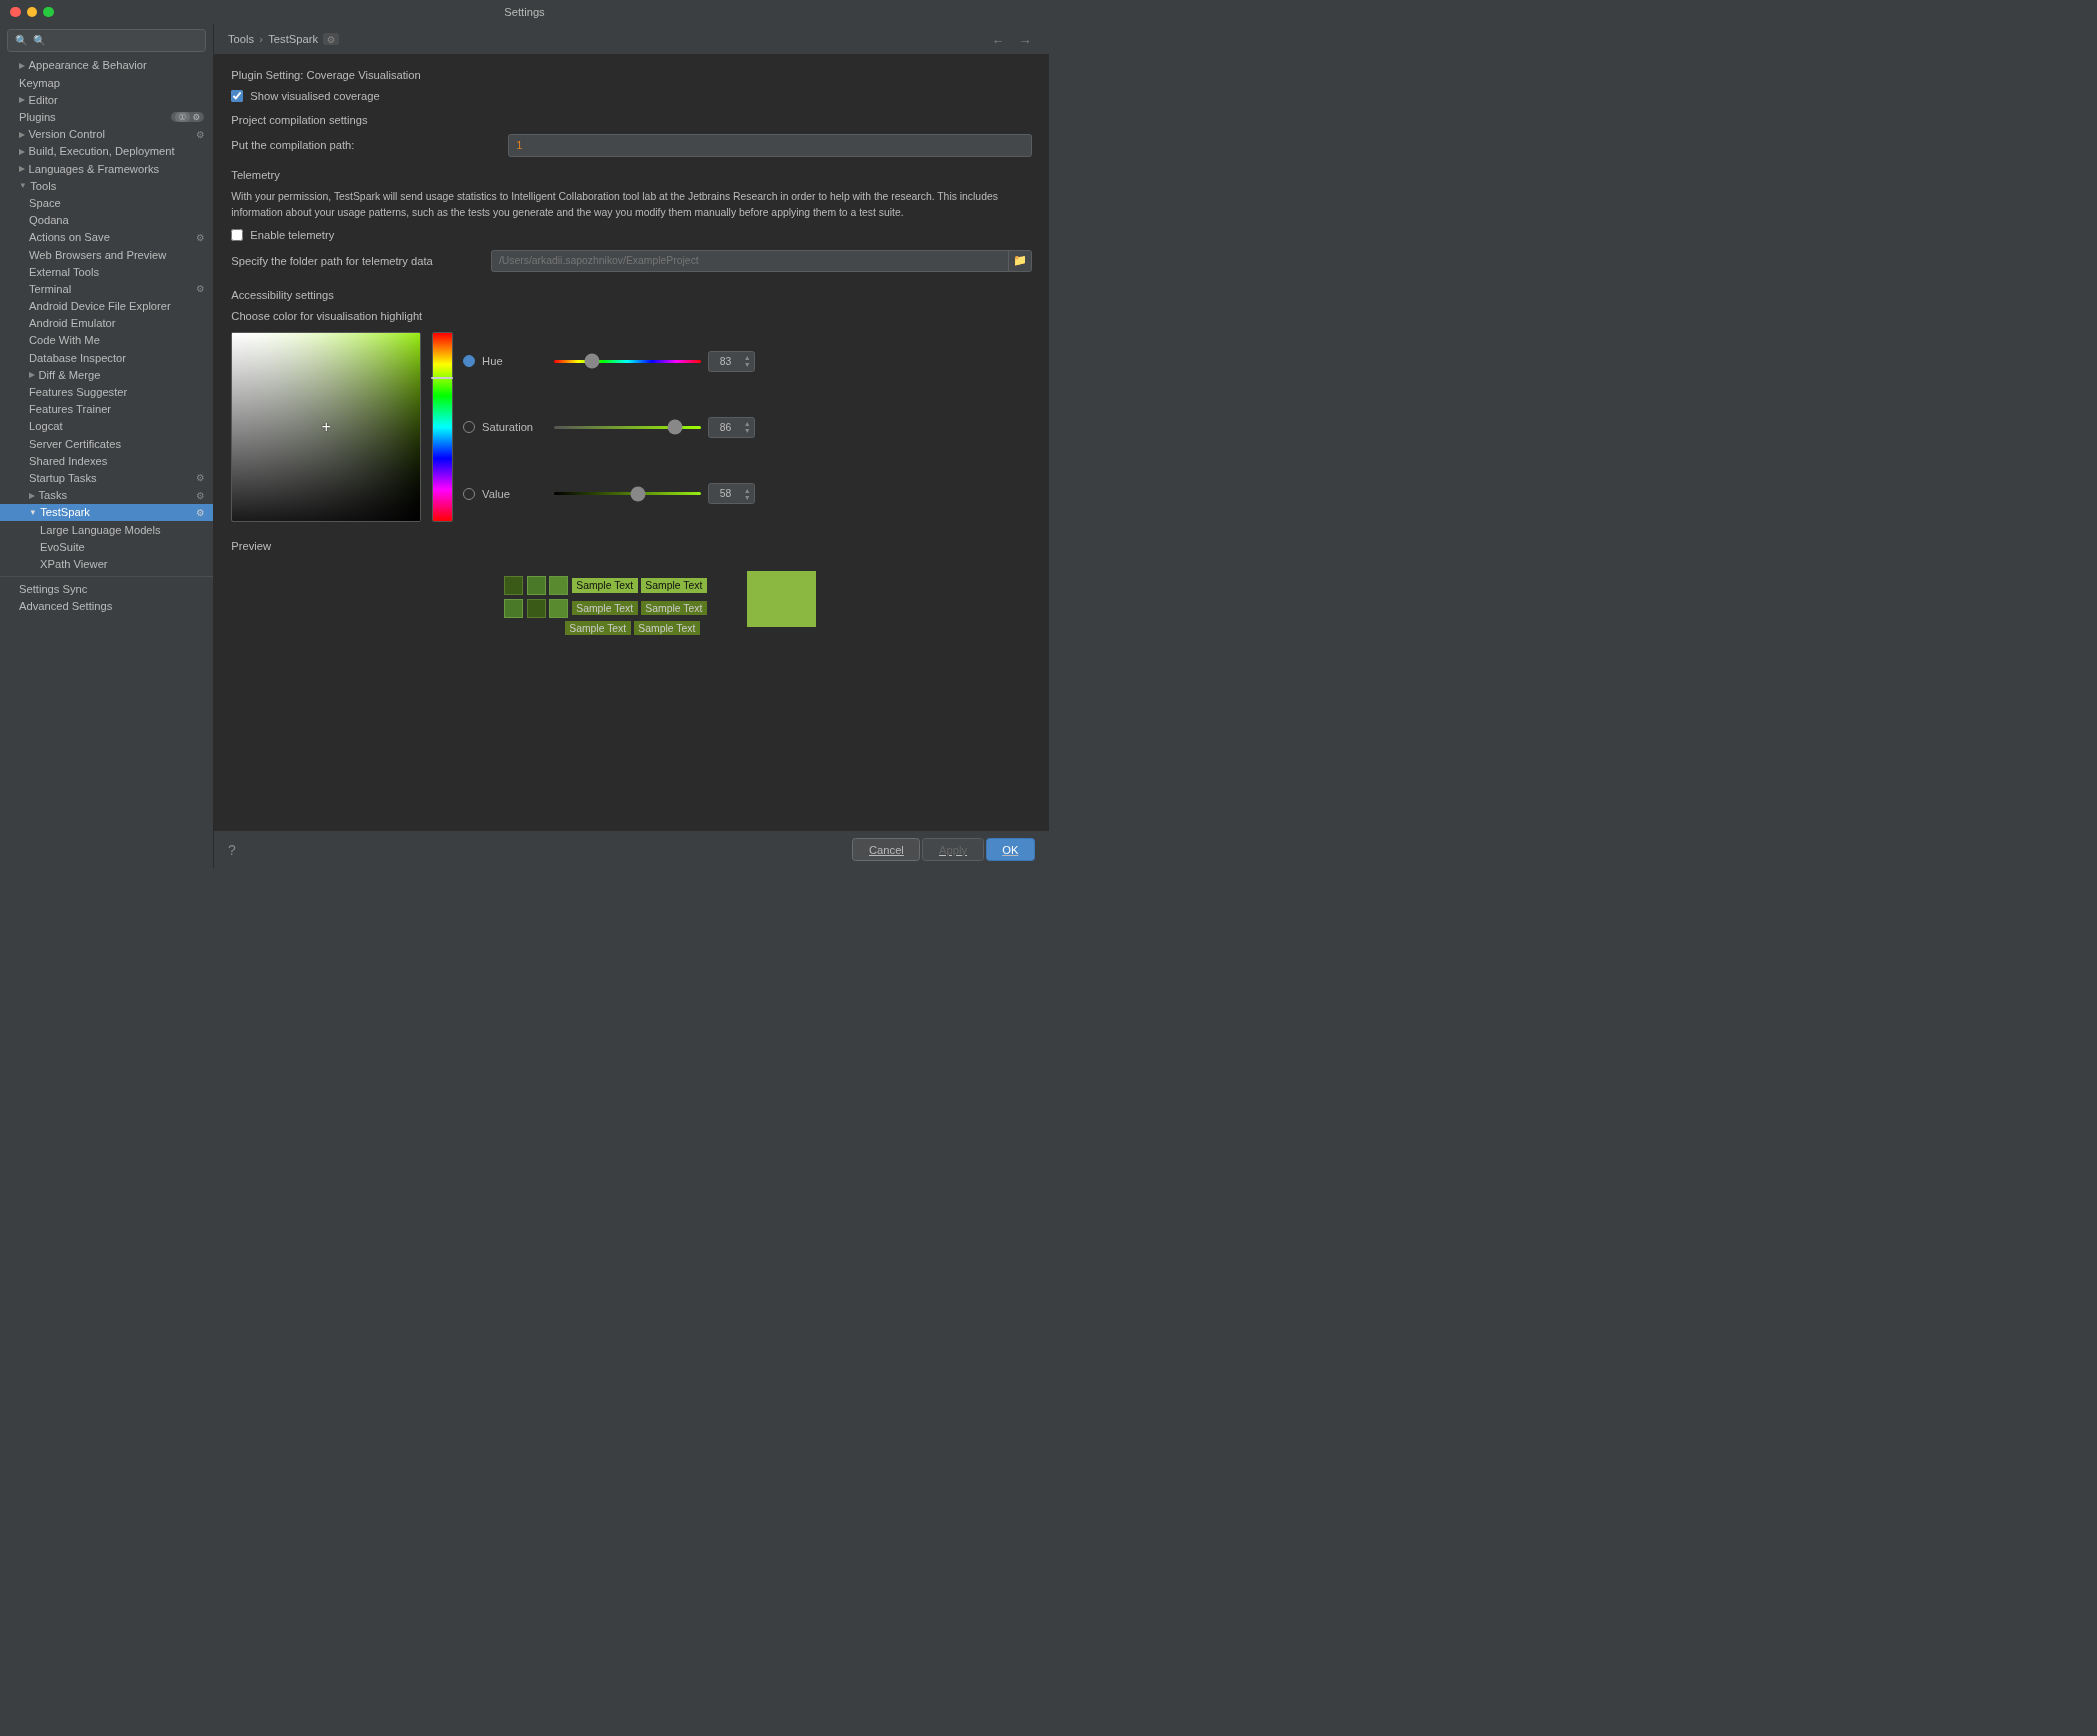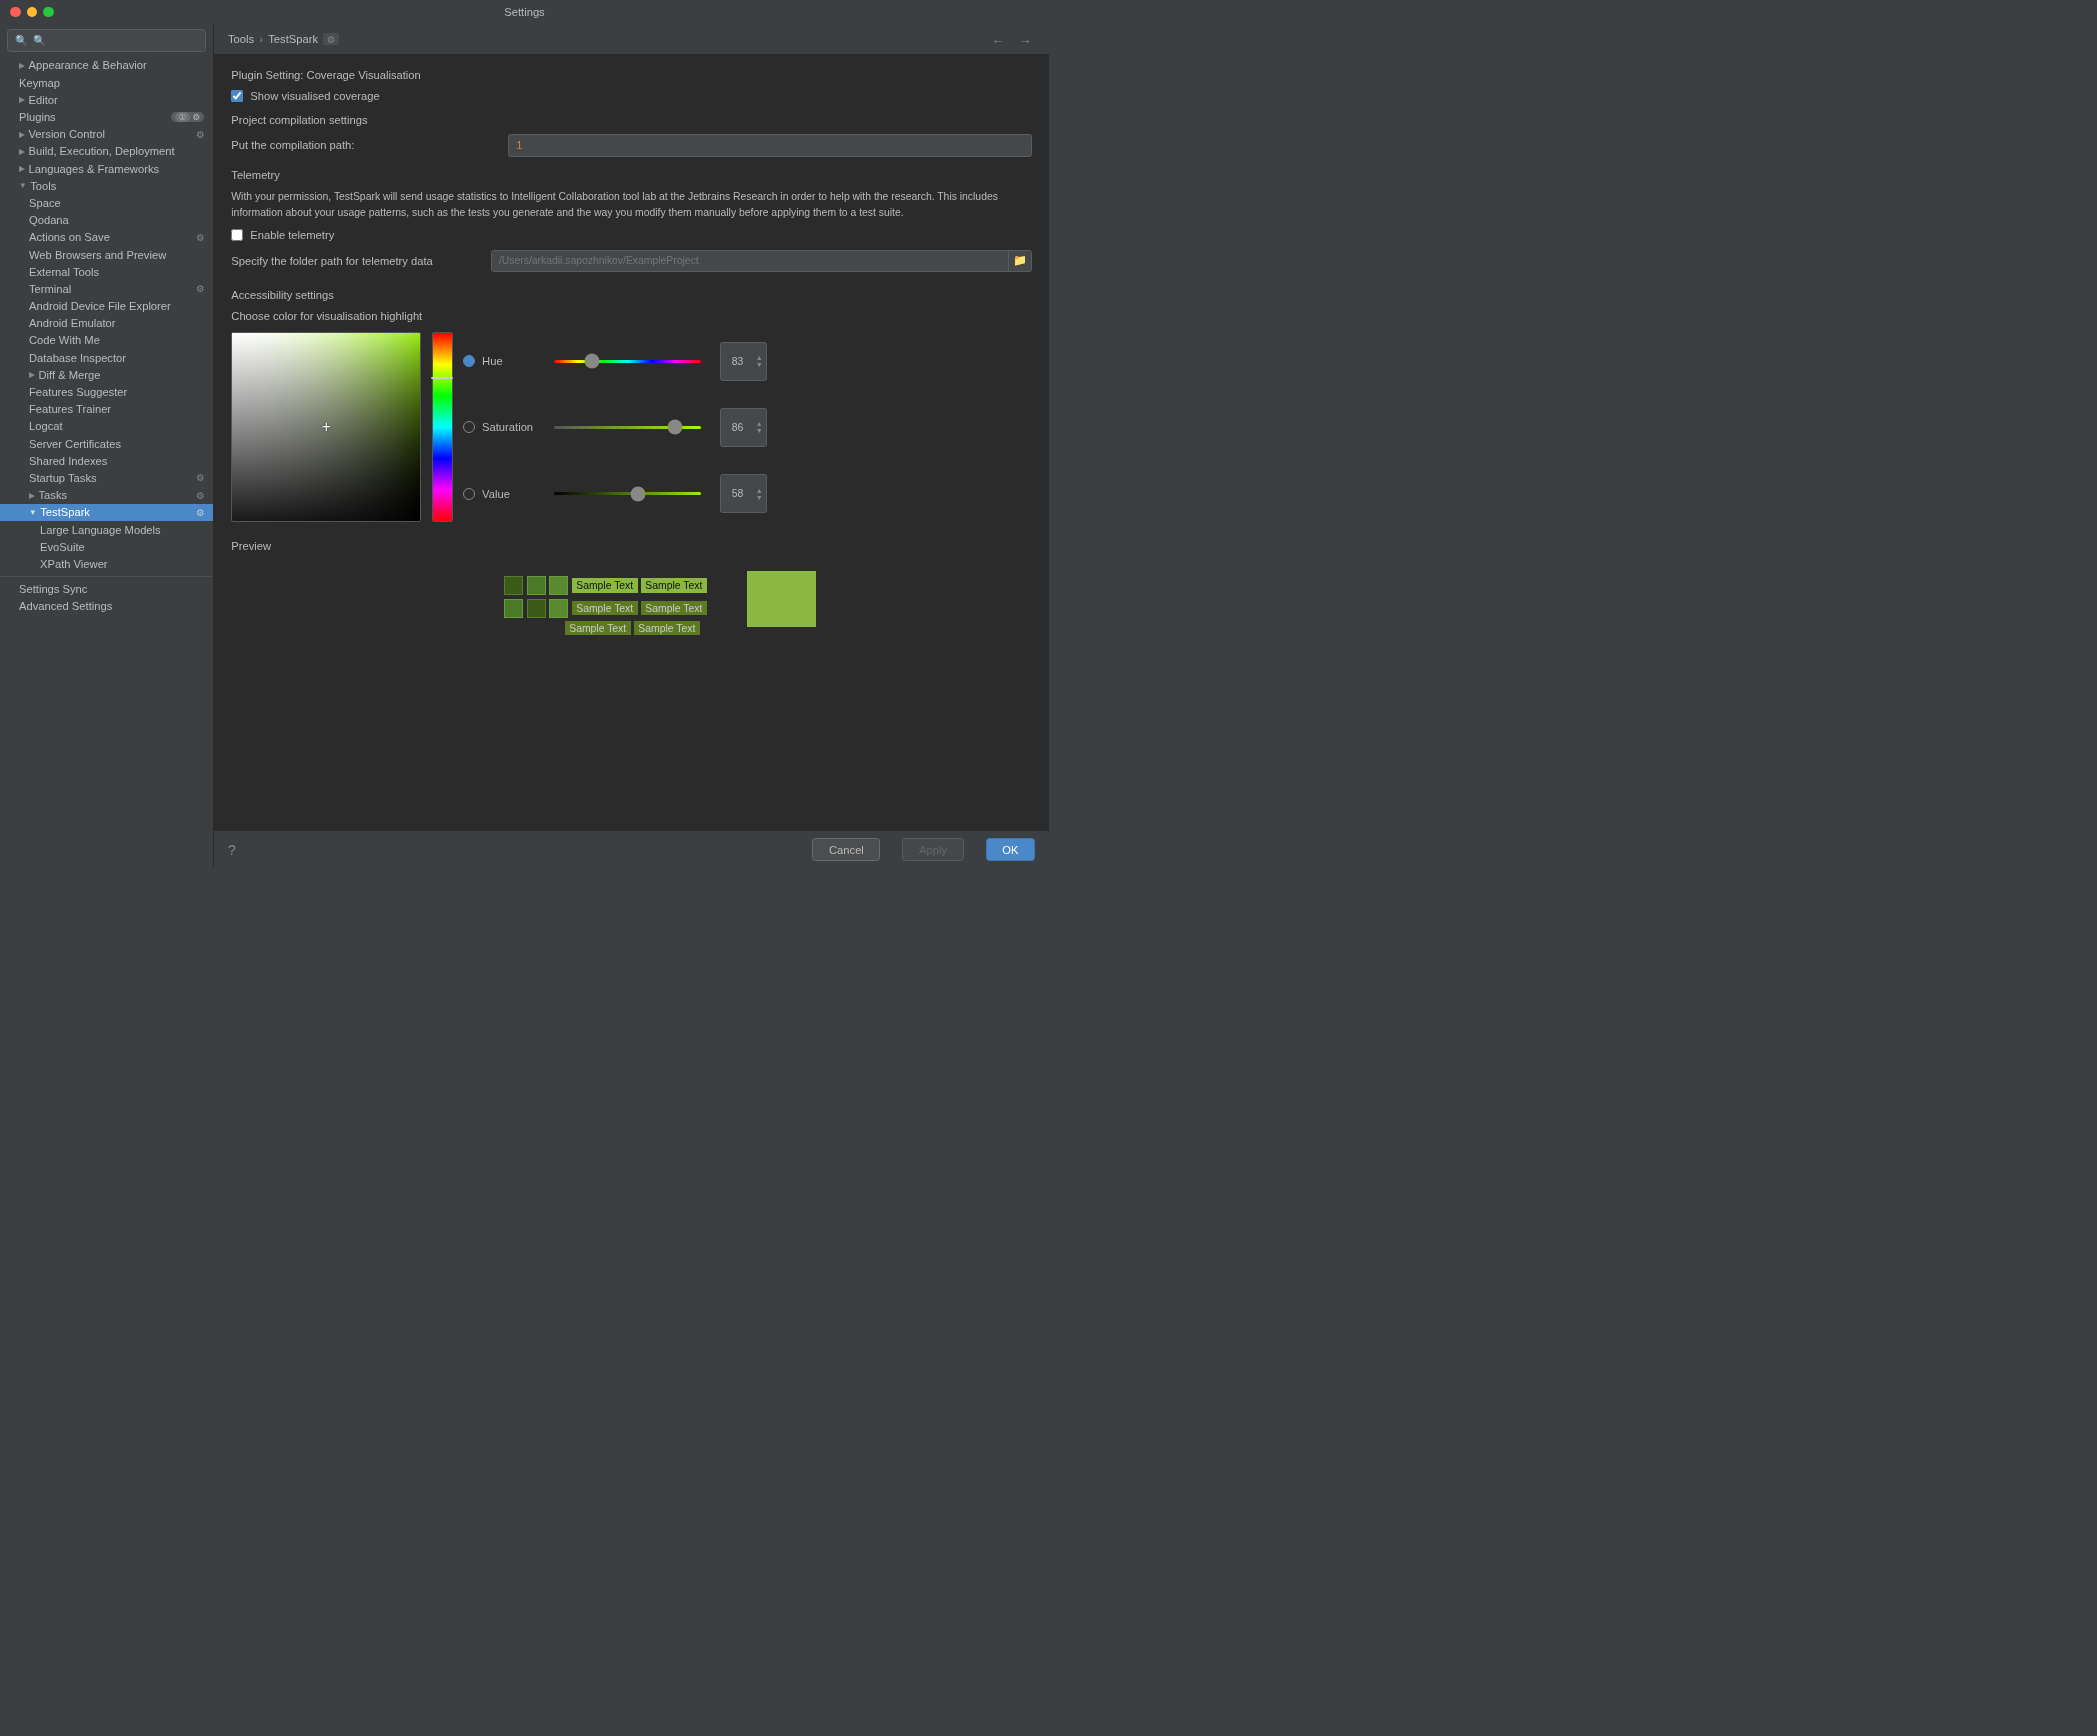--- a/index.html
+++ b/index.html
@@ -321,32 +321,31 @@
       color: #bbbbbb;
       font-size: 11.2px;
     }
     .slider-row input[type=range] {
       width: 147px;
       accent-color: #888;
       height: 3.5px;
     }
     .spin-input {
       width: 47px;
-      height: 39px;
+      height: 21px;
       background: #45484a;
       border: 0.9px solid #5a5d5f;
       border-radius: 2.6px;
       color: #bbbbbb;
       font-size: 10.4px;
       text-align: center;
       display: flex;
       align-items: center;
       justify-content: space-between;
       padding: 0 3.5px;
-      margin-left: 12px;
     }
     .spin-input input {
       background: transparent;
       border: none;
       color: #bbbbbb;
       font-size: 10.4px;
       width: 26px;
       text-align: center;
     }
     .spin-arrows {
@@ -391,21 +390,22 @@
       height: 38px;
       display: flex;
       align-items: center;
       padding: 0 14px;
       flex-shrink: 0;
     }
     .footer-left { color: #888; font-size: 14px; cursor: pointer; }
     .footer-right {
       margin-left: auto;
       display: flex;
-      gap: 22px;
+      gap: 2px;
+      text-decoration: underline;
     }
     .btn {
       padding: 4.3px 15.6px;
       border-radius: 3.5px;
       font-size: 11.2px;
       cursor: pointer;
       border: 0.9px solid transparent;
     }
     .btn-default {
       background: #4b4d4e;

